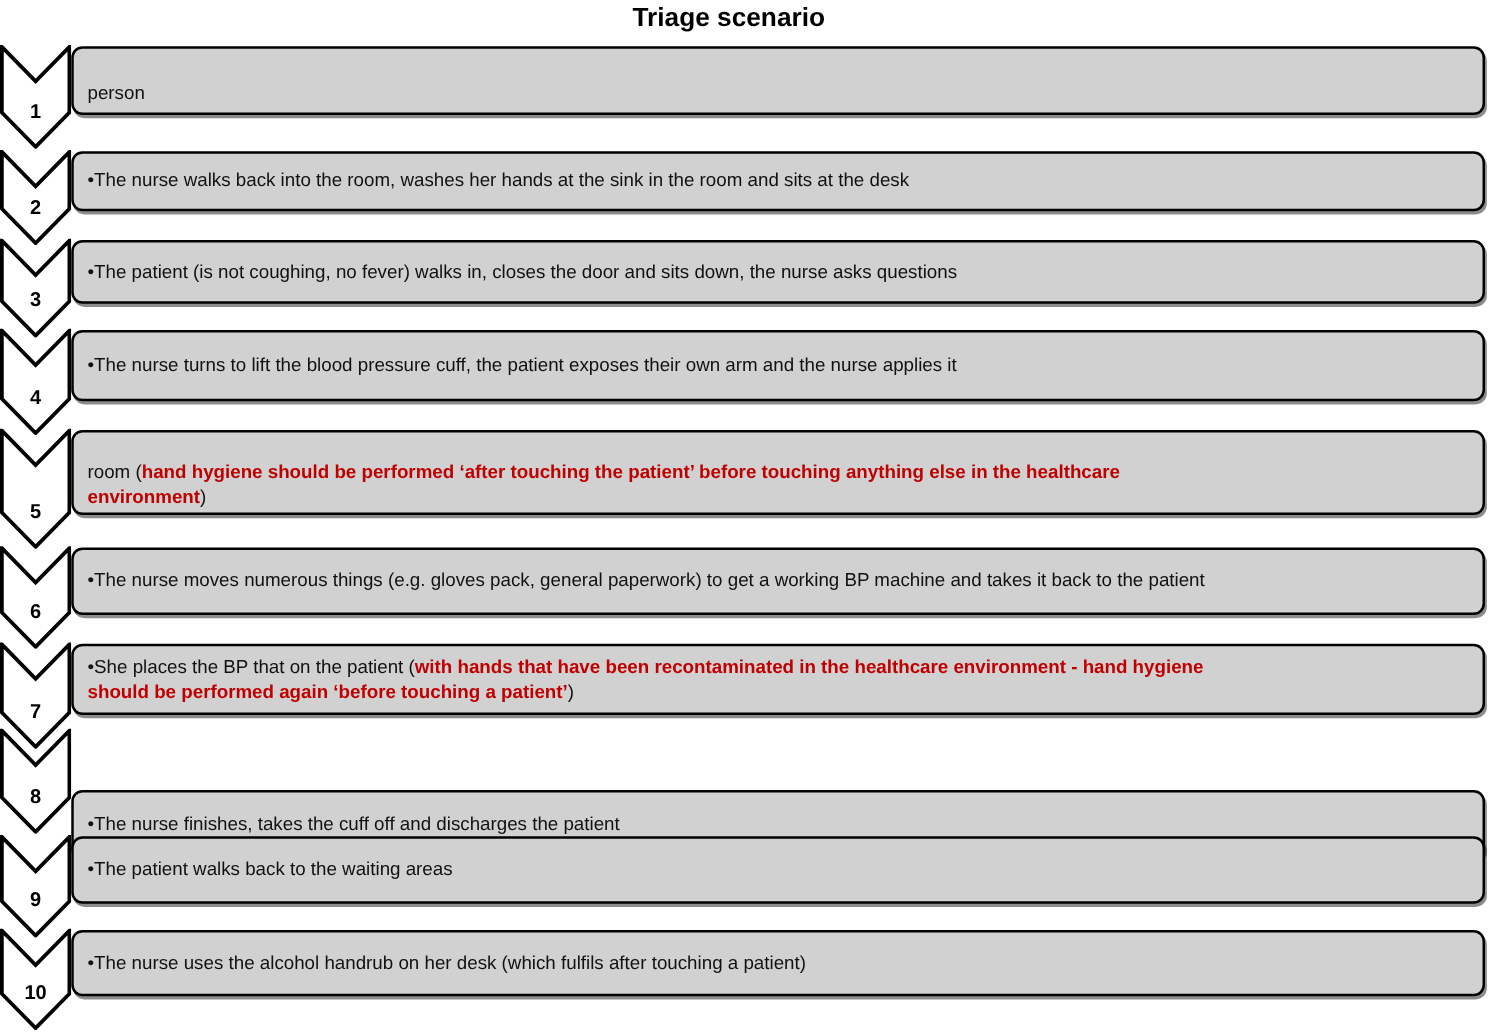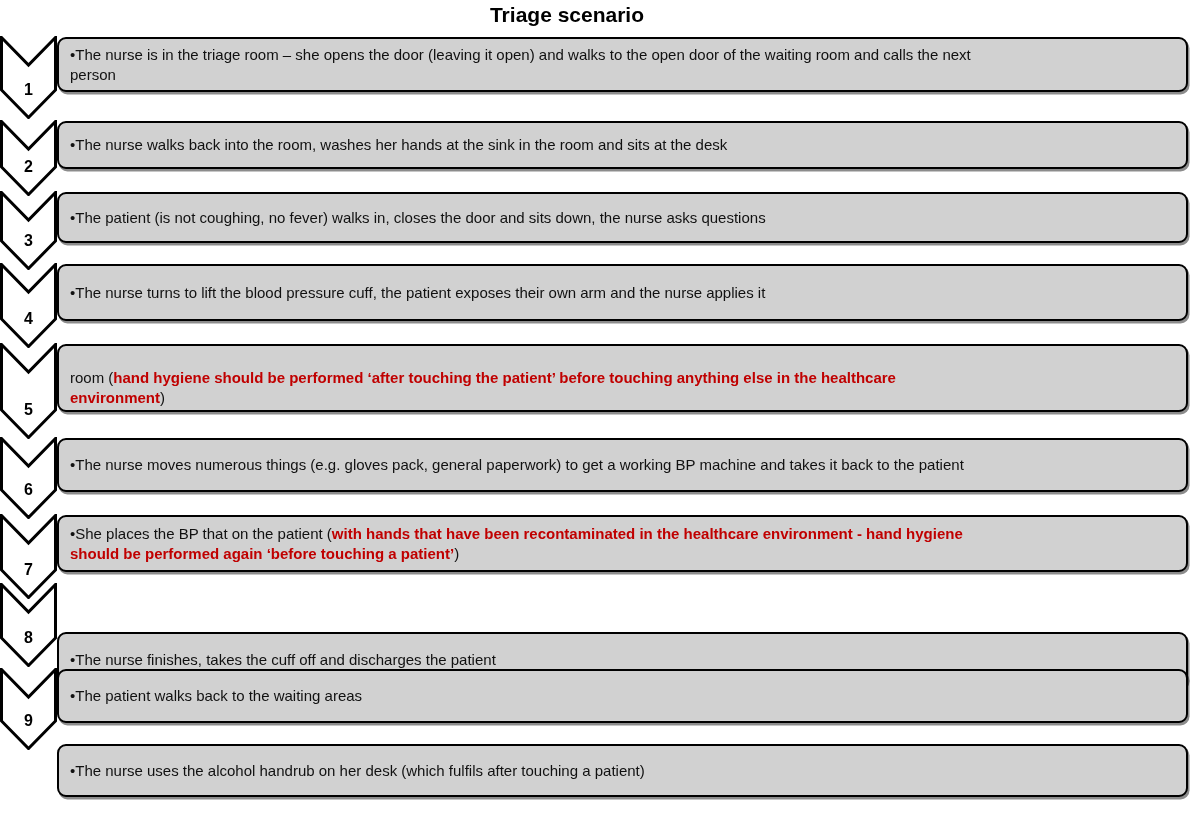--- a/index.html
+++ b/index.html
@@ -4,21 +4,21 @@
 <style>
   html,body{margin:0;padding:0;background:#ffffff;}
   #stage{
     position:relative;
     width:1193px;height:829px;
     background:#ffffff;
     font-family:"Liberation Sans",sans-serif;
     overflow:hidden;
   }
   .title{
-    position:absolute;top:3px;left:0;width:1134px;
+    position:absolute;top:3px;left:16px;width:1134px;
     text-align:center;
     font-size:21px;font-weight:bold;color:#000;
   }
   .row{position:absolute;left:0;width:1188px;}
   .chev{position:absolute;left:0;top:-1px;width:57px;}
   .chev svg{display:block;}
   .num{
     position:absolute;left:0;bottom:20px;width:57px;
     text-align:center;font-weight:bold;font-size:16px;color:#000;
   }
@@ -42,21 +42,21 @@
   <div class="title">Triage scenario</div>
   <div id="diagram">
       <div class="row" style="top: 37px; height: 55px;">
     <div class="chev" style="height: 83px;">
       <svg xmlns="http://www.w3.org/2000/svg" width="57" height="83" viewBox="0 0 57 83">
             <polygon points="1.5,1.5 28.5,29 55.5,1.5 55.5,54 28.5,81.5 1.5,54" fill="#ffffff" stroke="#000000" stroke-width="3" stroke-linejoin="miter"></polygon>
           </svg>
       <div class="num">1</div>
     </div>
     <div class="box" style="height: 55px;">
-      <div class="txt"><span>•The nurse is in the triage room – she opens the door (leaving it open) and walks to the open door of the waiting room and calls the next</span><br><span>person</span></div>
+      <div class="txt"><br><span>person</span></div>
     </div>
   </div>
       <div class="row" style="top: 121px; height: 48px;">
     <div class="chev" style="height: 76px;">
       <svg xmlns="http://www.w3.org/2000/svg" width="57" height="76" viewBox="0 0 57 76">
             <polygon points="1.5,1.5 28.5,29 55.5,1.5 55.5,47 28.5,74.5 1.5,47" fill="#ffffff" stroke="#000000" stroke-width="3" stroke-linejoin="miter"></polygon>
           </svg>
       <div class="num">2</div>
     </div>
     <div class="box" style="height: 48px;">
@@ -134,18 +134,24 @@
       <svg xmlns="http://www.w3.org/2000/svg" width="57" height="82" viewBox="0 0 57 82">
             <polygon points="1.5,1.5 28.5,29 55.5,1.5 55.5,53 28.5,80.5 1.5,53" fill="#ffffff" stroke="#000000" stroke-width="3" stroke-linejoin="miter"></polygon>
           </svg>
       <div class="num">9</div>
     </div>
     <div class="box" style="height: 54px;">
       <div class="txt"><span>•The patient walks back to the waiting areas</span></div>
     </div>
   </div>
       <div class="row" style="top: 744px; height: 53px;">
+    <div class="chev" style="height: 81px;">
+      <svg xmlns="http://www.w3.org/2000/svg" width="57" height="81" viewBox="0 0 57 81">
+            <polygon points="1.5,1.5 28.5,29 55.5,1.5 55.5,52 28.5,79.5 1.5,52" fill="#ffffff" stroke="#000000" stroke-width="3" stroke-linejoin="miter"></polygon>
+          </svg>
+      <div class="num">10</div>
+    </div>
     <div class="box" style="height: 53px;">
       <div class="txt"><span>•The nurse uses the alcohol handrub on her desk (which fulfils after touching a patient)</span></div>
     </div>
   </div>
     </div>
 </div>
 
 </body></html>

